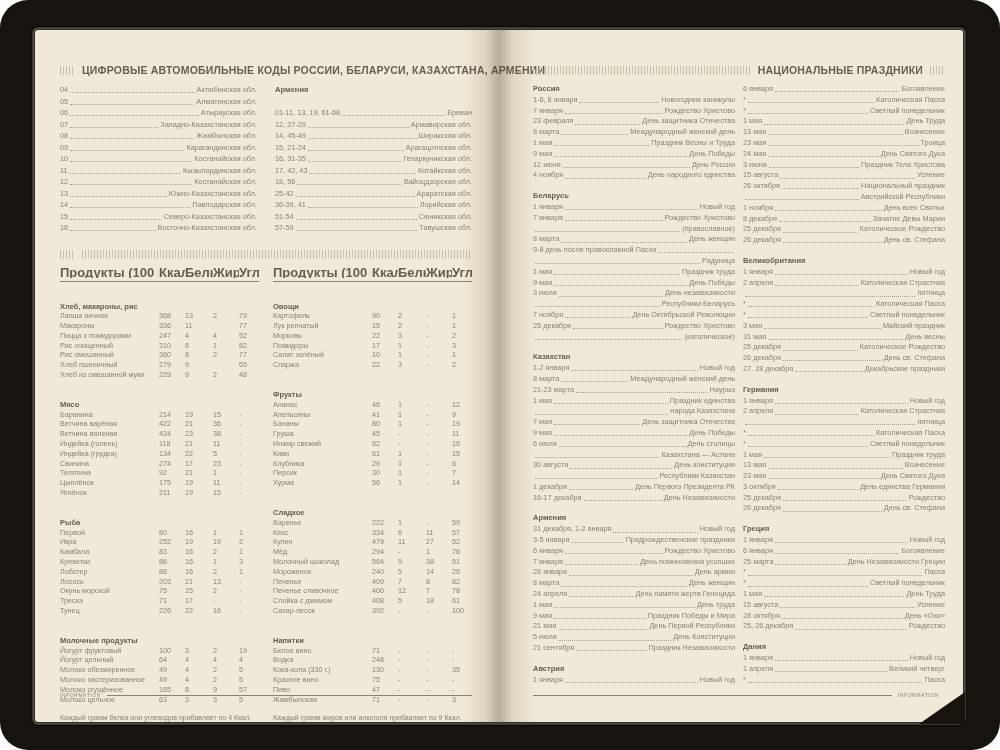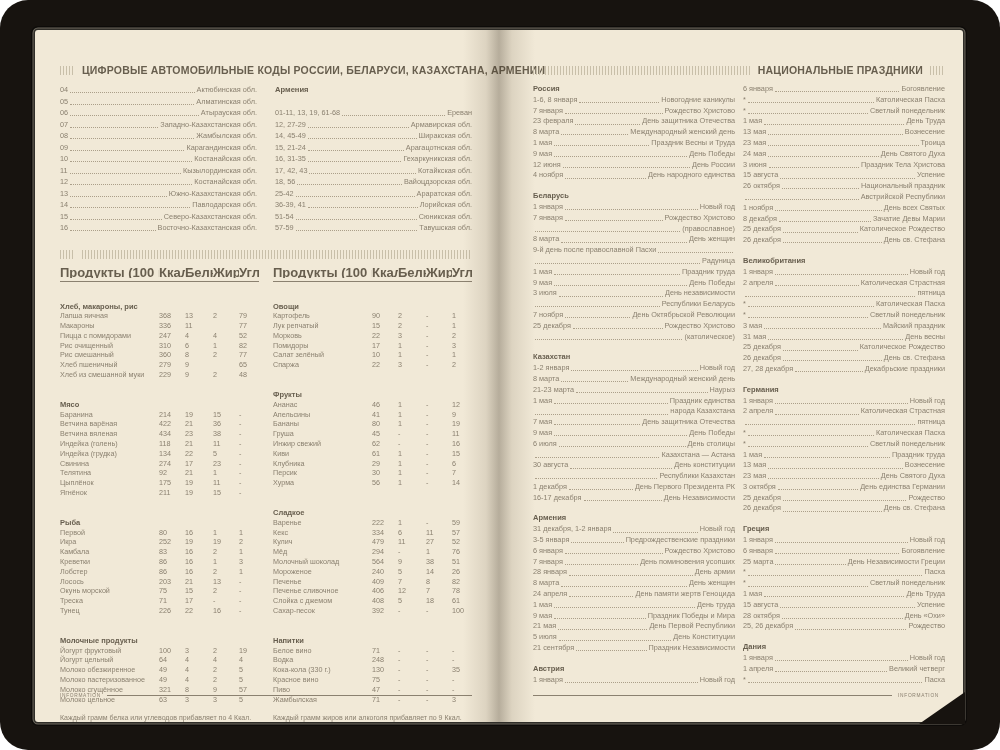--- a/index.html
+++ b/index.html
@@ -417,21 +417,21 @@
                 </div>
                 <div class="nrow">
                   <span class="pname">Молоко пастеризованное</span>
                   <span class="num">49</span>
                   <span class="num">4</span>
                   <span class="num">2</span>
                   <span class="num">5</span>
                 </div>
                 <div class="nrow">
                   <span class="pname">Молоко сгущённое</span>
-                  <span class="num">321</span>
+                  <span class="num">185</span>
                   <span class="num">8</span>
                   <span class="num">9</span>
                   <span class="num">57</span>
                 </div>
                 <div class="nrow">
                   <span class="pname">Молоко цельное</span>
                   <span class="num">63</span>
                   <span class="num">3</span>
                   <span class="num">3</span>
                   <span class="num">5</span>

